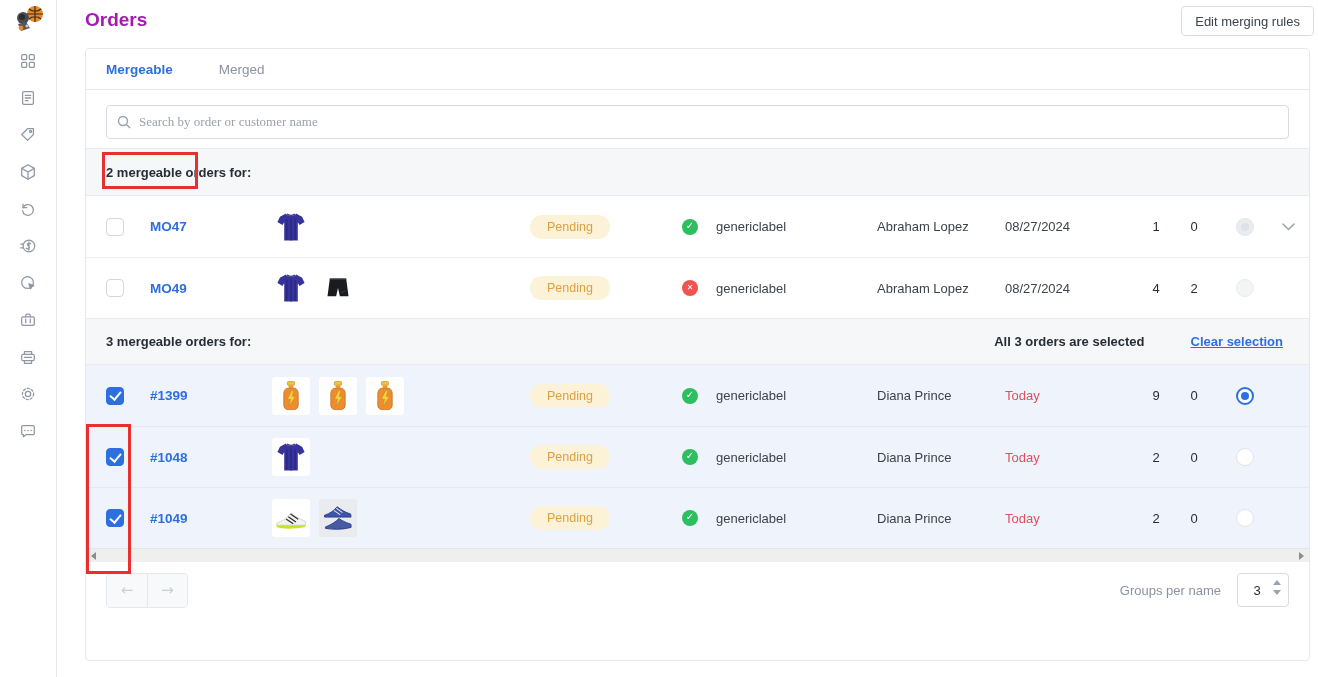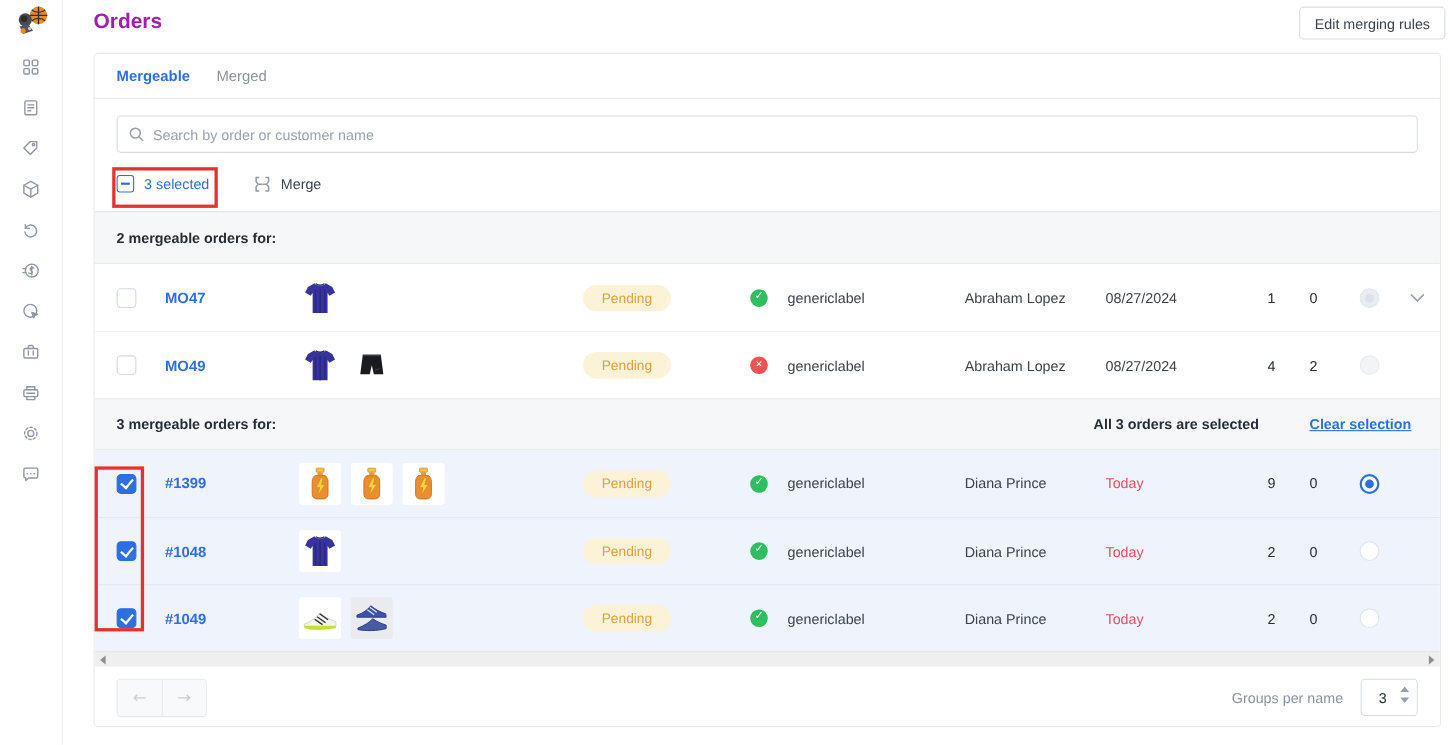--- a/index.html
+++ b/index.html
@@ -20,30 +20,30 @@
   .page-title { position:absolute; left:85px; top:9px; font-size:19px; font-weight:bold; color:#a21caf; }
   .edit-rules-btn { position:absolute; right:4px; top:6px; height:30px; padding:0 13px;
                     background:#fff; border:1px solid #d9dde3; border-radius:4px;
                     font-size:13px; color:#3c434b; cursor:pointer;
                     font-family:"Liberation Sans",sans-serif; }
 
   
   .card { position:absolute; left:85px; top:48px; width:1225px; height:613px;
           border:1px solid #e5e8ec; border-radius:4px; background:#fff; overflow:hidden; }
 
-  .tabs { height:41px; display:flex; align-items:center; gap:24px; padding:0 20px;
+  .tabs { height:41px; display:flex; align-items:center; gap:46px; padding:0 20px;
           border-bottom:1px solid #e7eaee; }
   .tab { font-size:13.5px; color:#8b93a1; cursor:pointer; }
   .tab.active { color:#2e6fe0; font-weight:bold; }
 
   .search-wrap { padding:15px 20px 9px; }
   .search-box { position:relative; height:34px; }
   .search-box input { width:100%; height:34px; border:1px solid #d7dbe1; border-radius:4px;
           padding:0 10px 0 32px; font-size:13px; color:#3c434b; outline:none;
-          font-family:Liberation Sans, sans-serif; }
+          font-family:Liberation Serif, serif; }
   .search-box input::placeholder { color:#9aa2ac; }
   .search-icon { position:absolute; left:10px; top:9px; }
 
   .toolbar { height:44px; display:flex; align-items:center; gap:40px; padding:0 20px 6px; }
   .sel-group { display:flex; align-items:center; gap:9px; cursor:pointer; }
   .ind-checkbox { width:16px; height:16px; border:1.5px solid #2e6fe0; border-radius:3px;
                   background:#fff; position:relative; }
   .ind-checkbox::after { content:""; position:absolute; left:3px; top:6px; width:8px; height:2px; background:#2e6fe0; }
   .sel-label { font-size:13px; color:#2e6fe0; }
   .merge-group { display:flex; align-items:center; gap:8px; cursor:pointer; }
@@ -232,33 +232,20 @@
   <div class="search-wrap">
     <div class="search-box">
       <svg class="search-icon" width="16" height="16" viewBox="0 0 16 16">
         <circle cx="7" cy="7" r="4.5" fill="none" stroke="#9aa2ac" stroke-width="1.4"></circle>
         <path d="M10.5 10.5L14 14" stroke="#9aa2ac" stroke-width="1.4"></path>
       </svg>
       <input type="text" placeholder="Search by order or customer name" style="">
     </div>
   </div>
 
-  <div class="toolbar">
-    <span class="sel-group">
-      <span class="ind-checkbox"></span>
-      <span class="sel-label">3 selected</span>
-    </span>
-    <span class="merge-group">
-      <svg width="17" height="17" viewBox="0 0 18 18">
-        <path d="M5.5 2.5H3v4l2 2.5-2 2.5v4h2.5M12.5 2.5H15v4l-2 2.5 2 2.5v4h-2.5" fill="none" stroke="#8f97a3" stroke-width="1.4" stroke-linecap="round" stroke-linejoin="round"></path>
-        <path d="M6 9h2.2M12 9H9.8" stroke="#8f97a3" stroke-width="1.4" stroke-linecap="round"></path>
-      </svg>
-      <span class="merge-label">Merge</span>
-    </span>
-  </div>
 
   <div class="group-header g1-h">
     <div>
       <div class="gh-title">2 mergeable orders for:</div>
     </div>
   </div>
 
   <div class="order-row">
     <span class="cb"></span>
     <a class="order-link">MO47</a>

